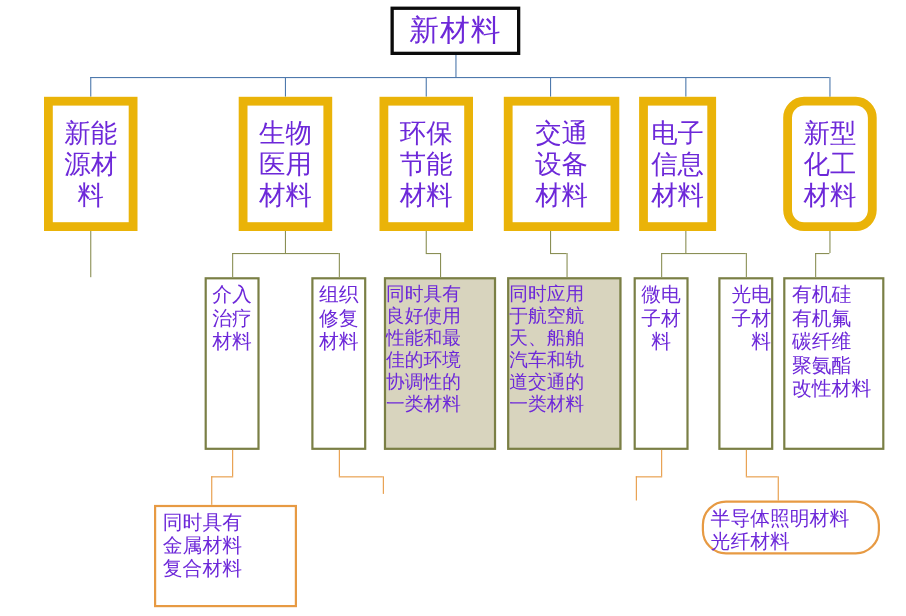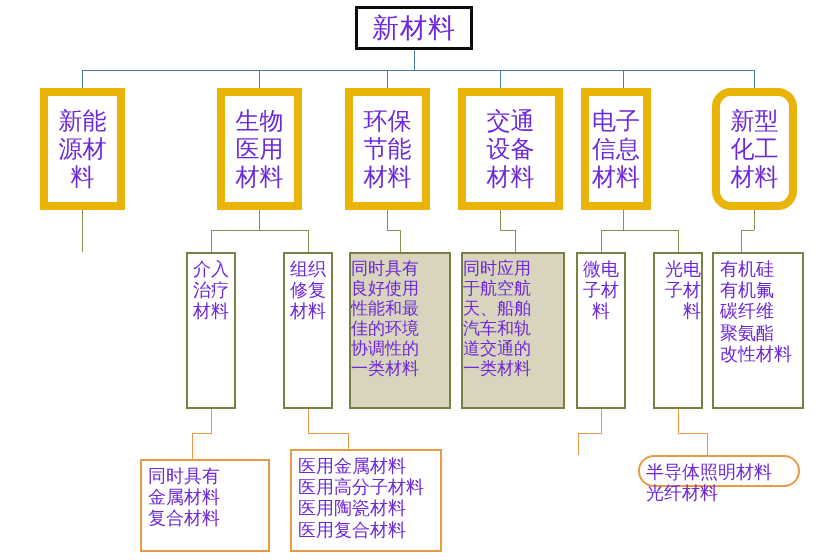--- a/index.html
+++ b/index.html
@@ -238,26 +238,20 @@
   <div class="conn v c-orange" style="left:678px; top:409px; height:24px;"></div>
   <div class="conn h c-orange" style="left:678px; top:433px; width:29px;"></div>
   <div class="conn v c-orange" style="left:707px; top:433px; height:22px;"></div>
 
   <div class="node lvl3" style="left:140px; top:459px; width:130px; height:93px;">
     <span class="txt">同时具有
 金属材料
 复合材料</span>
   </div>
 
-  <div class="node lvl3" style="left:290px; top:449px; width:152px; height:103px;">
-    <span class="txt">医用金属材料
-医用高分子材料
-医用陶瓷材料
-医用复合材料</span>
-  </div>
-
-
-  <div class="node lvl3" style="left:638px; top:455px; width:162px; height:32px;border-radius:22px;">
+
+
+  <div class="node lvl3" style="left:638px; top:455px; width:162px; height:49px;border-radius:22px;">
     <span class="txt">半导体照明材料
 光纤材料</span>
   </div>
 
 </div>
 
 </body></html>

